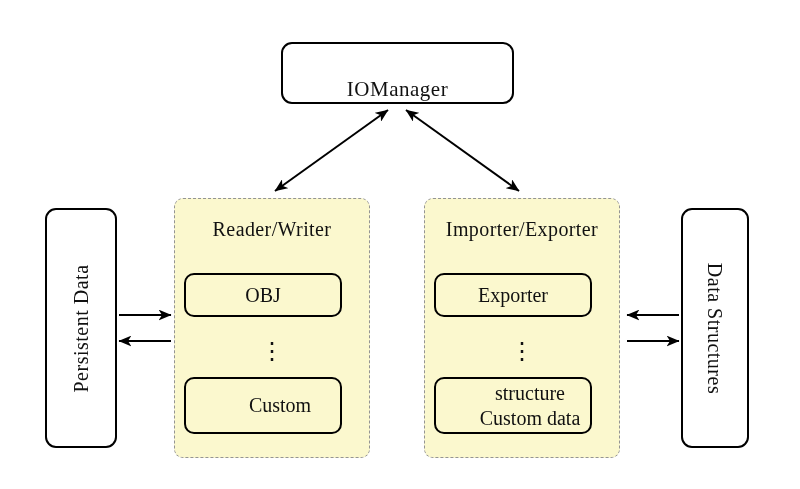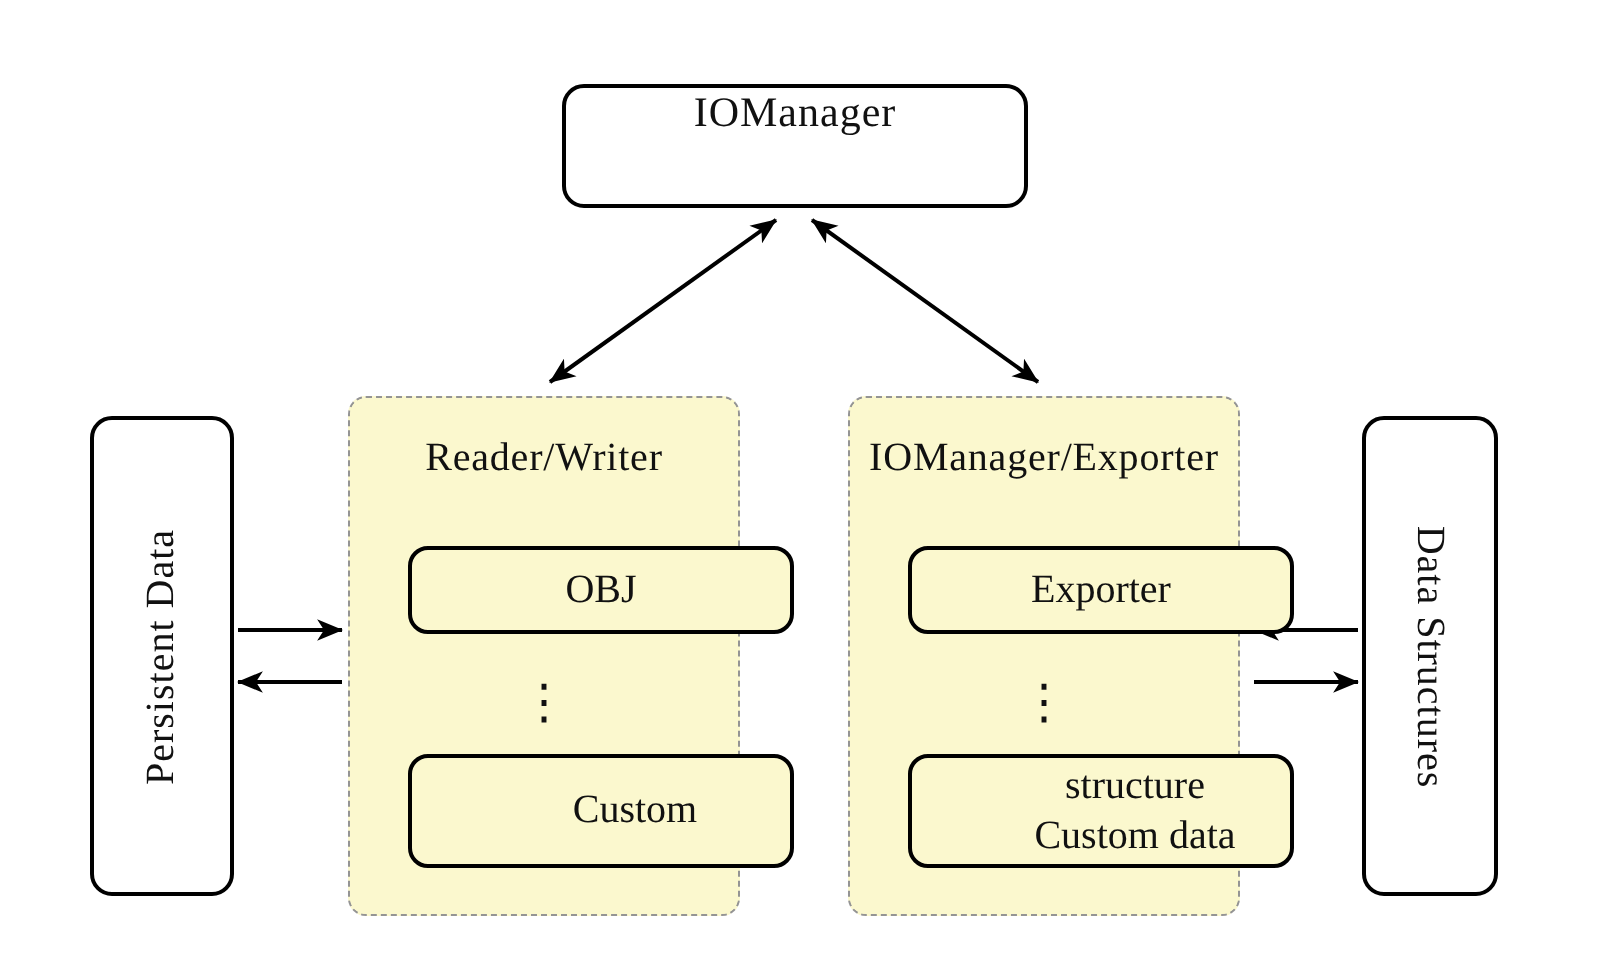--- a/index.html
+++ b/index.html
@@ -17,40 +17,40 @@
     position:relative;width:800px;height:489px;background:var(--canvas-bg);
     overflow:hidden;
   }
   .arrow-layer{position:absolute;left:0;top:0;width:800px;height:489px;color:var(--arrow-color);}
   .arrow-layer line{stroke:var(--arrow-color);stroke-width:2;}
 
   
   .root-node{
     position:absolute;left:281px;top:42px;width:233px;height:62px;
     background:var(--node-fill);border:2.5px solid var(--node-border);border-radius:11px;
-    display:flex;align-items:flex-start;justify-content:center;
+    display:flex;align-items:flex-end;justify-content:center;
     font-size:21px;letter-spacing:0.5px;
   }
 
   
   .panel{
     position:absolute;top:198px;width:196px;height:260px;
     background:var(--panel-fill);border:1.6px dashed var(--panel-border);border-radius:9px;
   }
   .panel.left{left:174px;}
   .panel.right{left:424px;}
   .panel-title{
     position:absolute;top:19px;left:0;width:100%;text-align:center;
     font-size:20px;letter-spacing:0.4px;
   }
   .inner-node{
-    position:absolute;left:9px;width:193px;
+    position:absolute;left:9px;width:158px;
     background:var(--panel-fill);border:2.5px solid var(--node-border);border-radius:10px;
     display:flex;flex-direction:column;align-items:center;justify-content:center;
-    font-size:20px;line-height:1.25;text-align:center;margin-left:20px;
+    font-size:20px;line-height:1.25;text-align:center;
   }
   .inner-node.top{top:74px;height:44px;}
   .inner-node.bottom{top:178px;height:57px;padding-left:34px;}
   .dots{
     position:absolute;top:136px;left:0;width:100%;height:32px;
     display:flex;align-items:center;justify-content:center;
     font-size:24px;font-family:"DejaVu Sans","Liberation Sans",sans-serif;
   }
 
   
@@ -94,21 +94,21 @@
     <div class="inner-node top">
       <span>OBJ</span>
     </div>
     <div class="dots">⋮</div>
     <div class="inner-node bottom">
       <span>Custom</span>
     </div>
   </div>
 
   <div class="panel right">
-    <div class="panel-title">IOManager/Exporter</div>
+    <div class="panel-title">Importer/Exporter</div>
     <div class="inner-node top">
       <span>Exporter</span>
     </div>
     <div class="dots">⋮</div>
     <div class="inner-node bottom">
       <span>structure</span>
       <span>Custom data</span>
     </div>
   </div>
 

